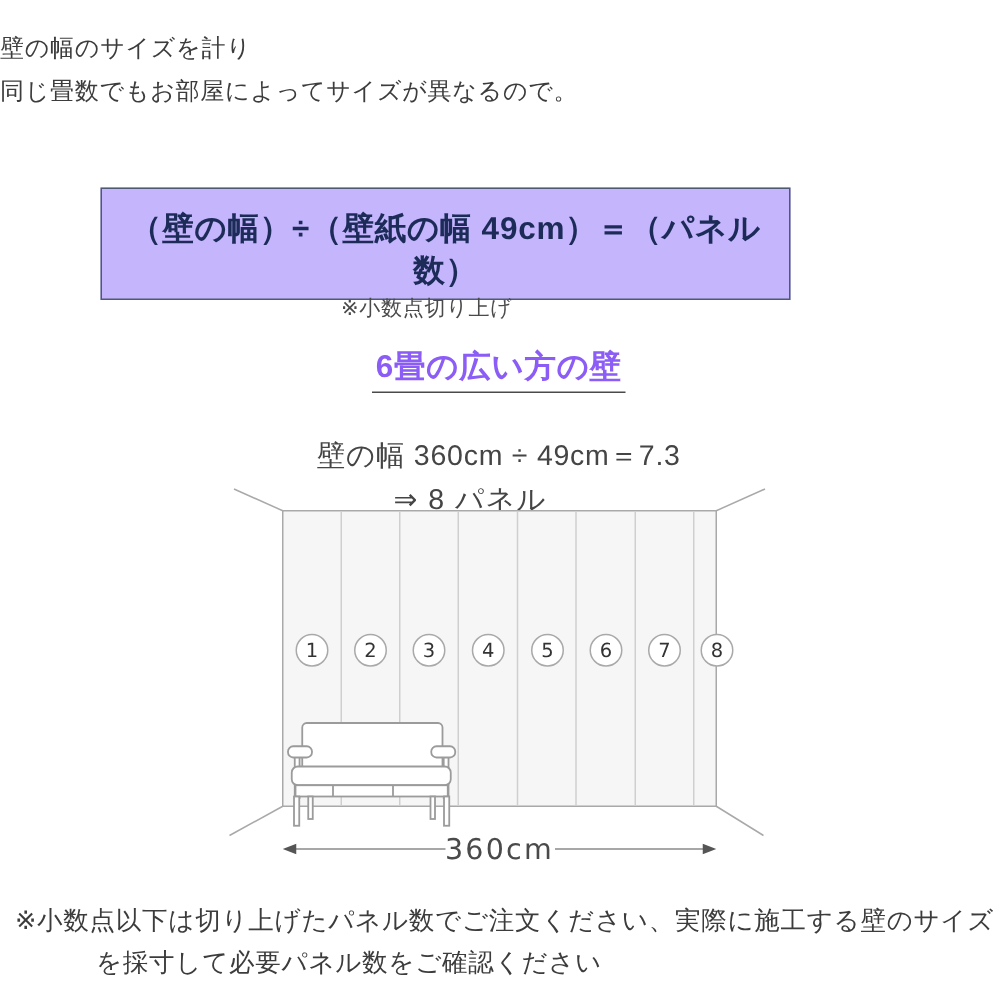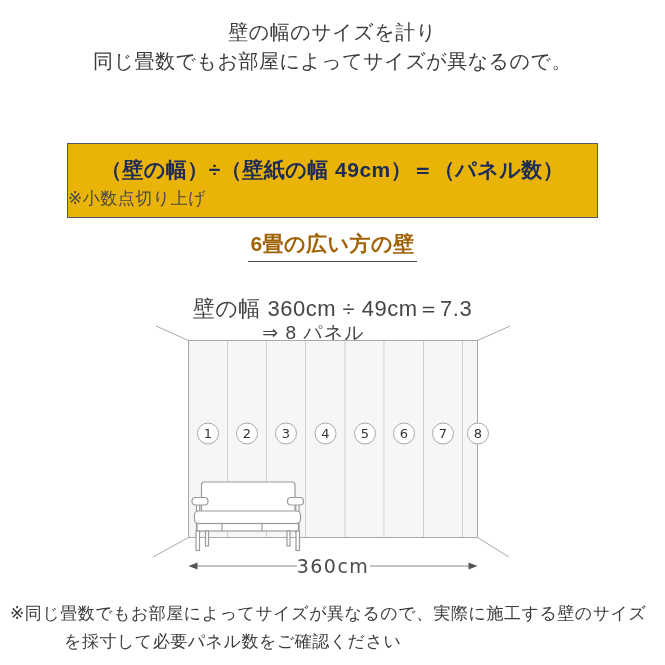--- a/index.html
+++ b/index.html
@@ -3,42 +3,42 @@
 <meta charset="utf-8">
 <style>
   html,body{margin:0;padding:0;background:#fff;}
   .page{
     position:relative;width:665px;height:665px;background:#ffffff;
     font-family:"Liberation Sans","DejaVu Sans",sans-serif;
     color:#3c3c3c;overflow:hidden;
   }
   .intro{
     position:absolute;top:18px;left:0;width:665px;
-    text-align:center;font-size:20px;line-height:29px;letter-spacing:0.5px;
+    font-size:16px;line-height:29px;letter-spacing:0.5px;
   }
   .intro p{margin:0;}
   .formula-box{
-    position:absolute;top:125px;left:67px;width:531px;height:75px;
-    box-sizing:border-box;border:1.5px solid #4e5a73;background:#eab308;margin-top:18px;
+    position:absolute;top:125px;left:67px;width:460px;height:75px;
+    box-sizing:border-box;border:1.5px solid #4e5a73;background:#c4b5fd;
   }
   .formula-text{
     margin:0;padding-top:12px;text-align:center;
     font-size:21px;font-weight:bold;color:#1c2b57;letter-spacing:0.5px;
   }
   .rounding-note{
-    margin:3px 25px 0 0;text-align:left;font-size:17px;color:#4a4a4a;letter-spacing:0.5px;
+    margin:3px 25px 0 0;text-align:center;font-size:14px;color:#4a4a4a;letter-spacing:0.5px;
   }
   .example-heading{
     position:absolute;top:230px;left:0;width:665px;text-align:center;
-    font-size:21px;font-weight:bold;color:#a16207;
+    font-size:21px;font-weight:bold;color:#8b5cf6;
   }
   .example-heading span{display:inline-block;border-bottom:1.5px solid #4a4a4a;padding:0 2px 3px 2px;letter-spacing:0.5px;}
   .calc-line{
     position:absolute;top:272px;left:0;width:665px;text-align:center;
-    font-size:22px;color:#454545;letter-spacing:0.5px;
+    font-size:19px;color:#454545;letter-spacing:0.5px;
   }
   .result-line{
     position:absolute;top:301px;left:0;width:627px;text-align:center;
     font-size:19px;color:#454545;letter-spacing:1px;
   }
   .diagram-svg{position:absolute;top:320px;left:0;}
   .circle-num{font-family:"DejaVu Sans","Liberation Sans",sans-serif;font-size:13px;fill:#333;}
   .dim-label{font-family:"DejaVu Sans","Liberation Sans",sans-serif;font-size:19px;fill:#4a4a4a;letter-spacing:1.5px;}
   .footnote{position:absolute;left:0;top:0;width:665px;}
   .footnote p{position:absolute;margin:0;font-size:17px;color:#3c3c3c;letter-spacing:0.5px;white-space:nowrap;}
@@ -141,17 +141,17 @@
     <g>
       <line x1="196" y1="246" x2="297" y2="246" stroke="#8a8a8a" stroke-width="1"></line>
       <line x1="370" y1="246" x2="470" y2="246" stroke="#8a8a8a" stroke-width="1"></line>
       <polygon points="188.5,246 197.5,242.5 197.5,249.5" fill="#555"></polygon>
       <polygon points="477.5,246 468.5,242.5 468.5,249.5" fill="#555"></polygon>
       <text class="dim-label" x="333" y="252.5" text-anchor="middle">360cm</text>
     </g>
   </svg>
 
   <div class="footnote">
-    <p class="fn1">※同じ畳数でもお部屋によってサイズが異なるので、実際に施工する壁のサイズ</p>
+    <p class="fn1">※小数点以下は切り上げたパネル数でご注文ください、実際に施工する壁のサイズ</p>
     <p class="fn2">を採寸して必要パネル数をご確認ください</p>
   </div>
 
 </div>
 
 </body></html>

